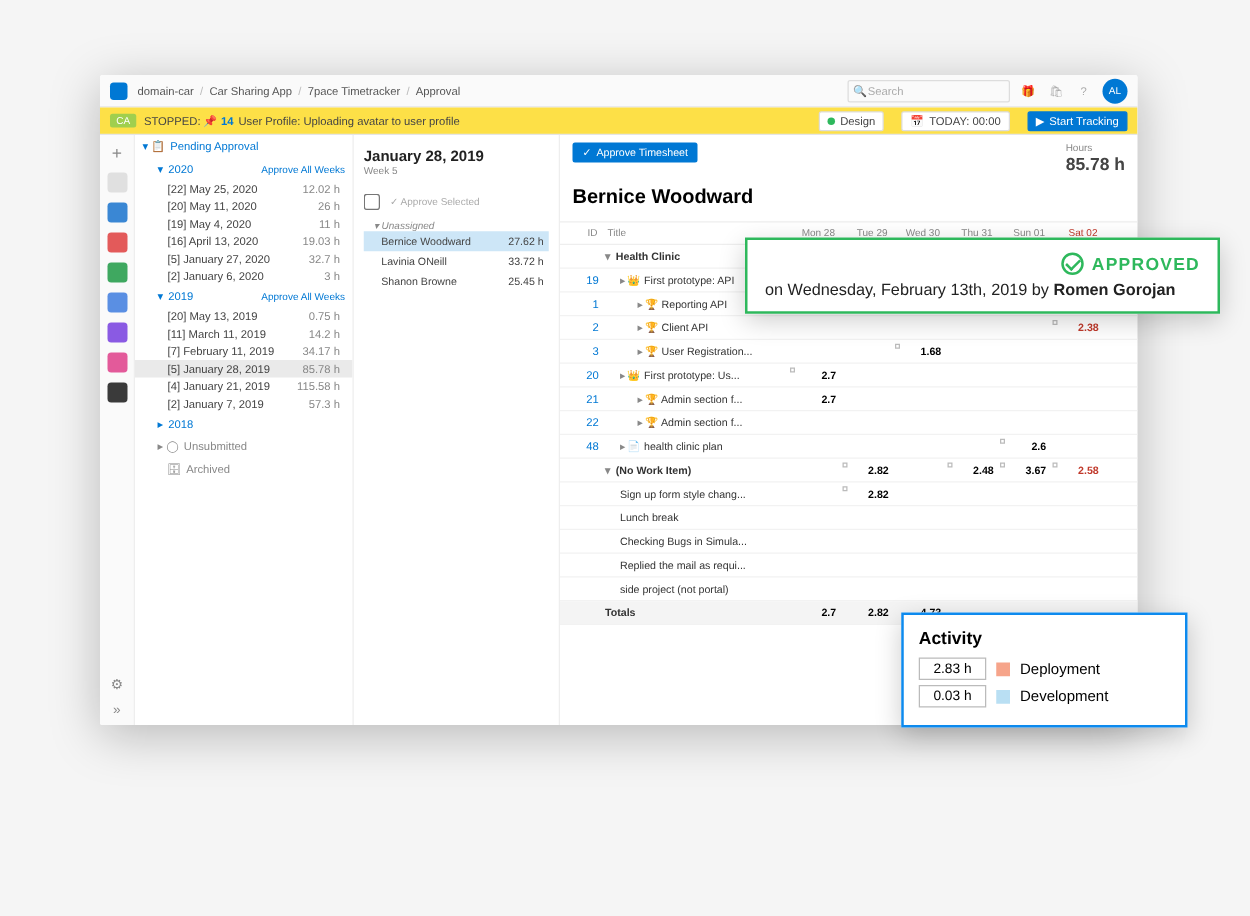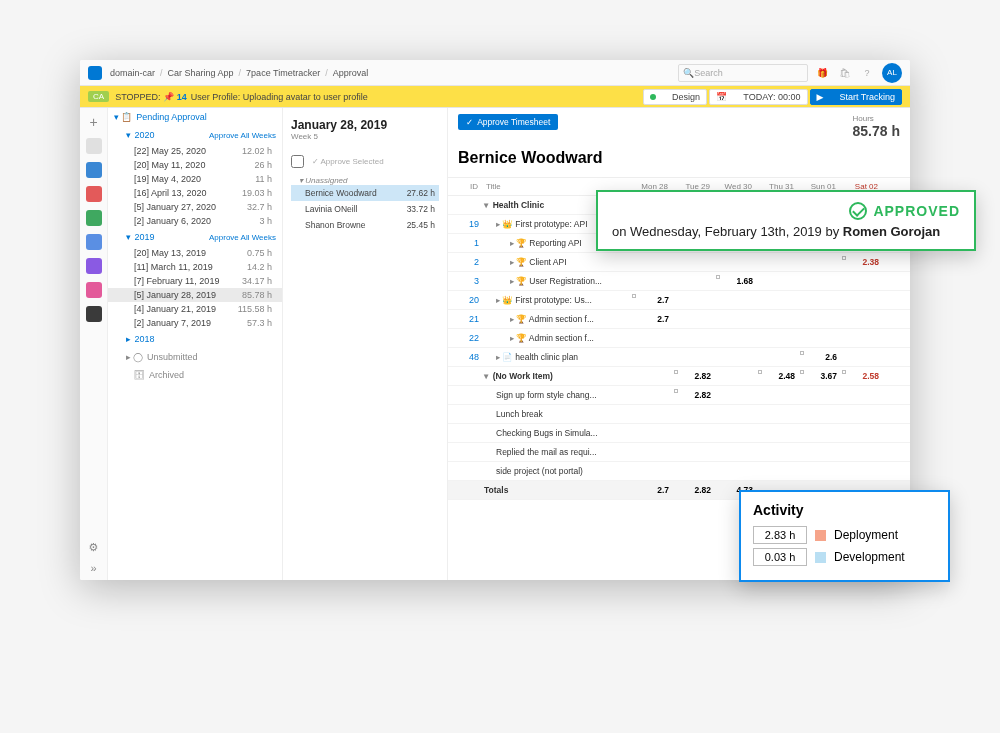--- a/index.html
+++ b/index.html
@@ -10,21 +10,21 @@
 .topbar .crumb{color:#555}
 .topbar .sep{margin:0 5px;color:#bbb}
 .topbar .spacer{flex:1}
 .topbar .search{width:130px;height:18px;border:1px solid #ddd;border-radius:2px;padding:0 4px;font-size:9px;color:#aaa;display:flex;align-items:center}
 .topbar .tbicon{width:14px;height:14px;margin-left:8px;color:#aaa;display:flex;align-items:center;justify-content:center}
 .topbar .avatar{width:20px;height:20px;border-radius:50%;background:#0078d4;color:#fff;font-size:8px;display:flex;align-items:center;justify-content:center;margin-left:8px}
 .statusbar{height:22px;background:#fde047;border-bottom:1px solid #e5e5e5;display:flex;align-items:center;padding:0 8px;font-size:9px;color:#444}
 .statusbar .stopbadge{background:#a0cf4e;color:#fff;padding:1px 5px;border-radius:2px;font-size:8px;margin-right:6px}
 .statusbar .profnum{color:#0078d4;font-weight:600;margin-right:4px}
 .statusbar .spacer{flex:1}
-.statusbar .pill{border:1px solid #ddd;border-radius:2px;padding:2px 6px;margin-left:2px;display:flex;align-items:center;gap:16px;background:#fff}
+.statusbar .pill{border:1px solid #ddd;border-radius:2px;padding:2px 6px;margin-left:14px;display:flex;align-items:center;gap:4px;background:#fff}
 .statusbar .dot{width:6px;height:6px;border-radius:50%}
 .statusbar .start{background:#0078d4;color:#fff;border-color:#0078d4}
 .body{flex:1;display:flex;min-height:0}
 .icons{width:28px;background:#fafafa;border-right:1px solid #eee;display:flex;flex-direction:column;align-items:center;padding-top:6px;gap:8px}
 .icons .ic{width:16px;height:16px;border-radius:3px}
 .sidebar{width:175px;border-right:1px solid #eee;font-size:9px;color:#444;overflow:auto}
 .sidebar .sec{padding:4px 6px;display:flex;align-items:center;gap:4px}
 .sidebar .pending{color:#0078d4;font-weight:500}
 .sidebar .year{color:#0078d4;padding-left:18px}
 .sidebar .approvewk{margin-left:auto;color:#0078d4;font-size:8px}
@@ -65,21 +65,21 @@
 .trophy{color:#6b5bd2}
 .totals{background:#f4f4f4;font-weight:600}
 .chev{color:#888;margin-right:2px}
 
 .approved{position:absolute;right:24px;top:190px;width:380px;background:#fff;border:2px solid #2eb85c;padding:10px 14px;box-shadow:0 6px 20px rgba(0,0,0,.2)}
 .approved .badge{color:#2eb85c;font-weight:700;letter-spacing:1px;font-size:14px;display:flex;justify-content:flex-end;align-items:center;gap:6px}
 .approved .check{width:18px;height:18px;border:2px solid #2eb85c;border-radius:50%;position:relative}
 .approved .check::after{content:"";position:absolute;left:4px;top:1px;width:5px;height:9px;border-right:2px solid #2eb85c;border-bottom:2px solid #2eb85c;transform:rotate(45deg)}
 .approved .txt{font-size:13px;margin-top:4px;color:#222}
 .approved .txt b{font-weight:700}
-.activity{position:absolute;right:50px;top:490px;width:211px;background:#fff;border:2px solid #0d8aee;padding:10px 12px;box-shadow:0 6px 20px rgba(0,0,0,.2)}
+.activity{position:absolute;right:50px;top:490px;width:229px;background:#fff;border:2px solid #0d8aee;padding:10px 12px;box-shadow:0 6px 20px rgba(0,0,0,.2)}
 .activity h3{font-size:14px;font-weight:700;margin-bottom:8px}
 .activity .ar{display:flex;align-items:center;gap:8px;margin:4px 0;font-size:12px}
 .activity .box{border:1px solid #bbb;padding:2px 6px;width:54px;text-align:center;font-size:11px}
 .activity .sw{width:11px;height:11px}
 input,button{font-family:inherit}
 </style>
 </head>
 <body>
 
 <div class="app">

